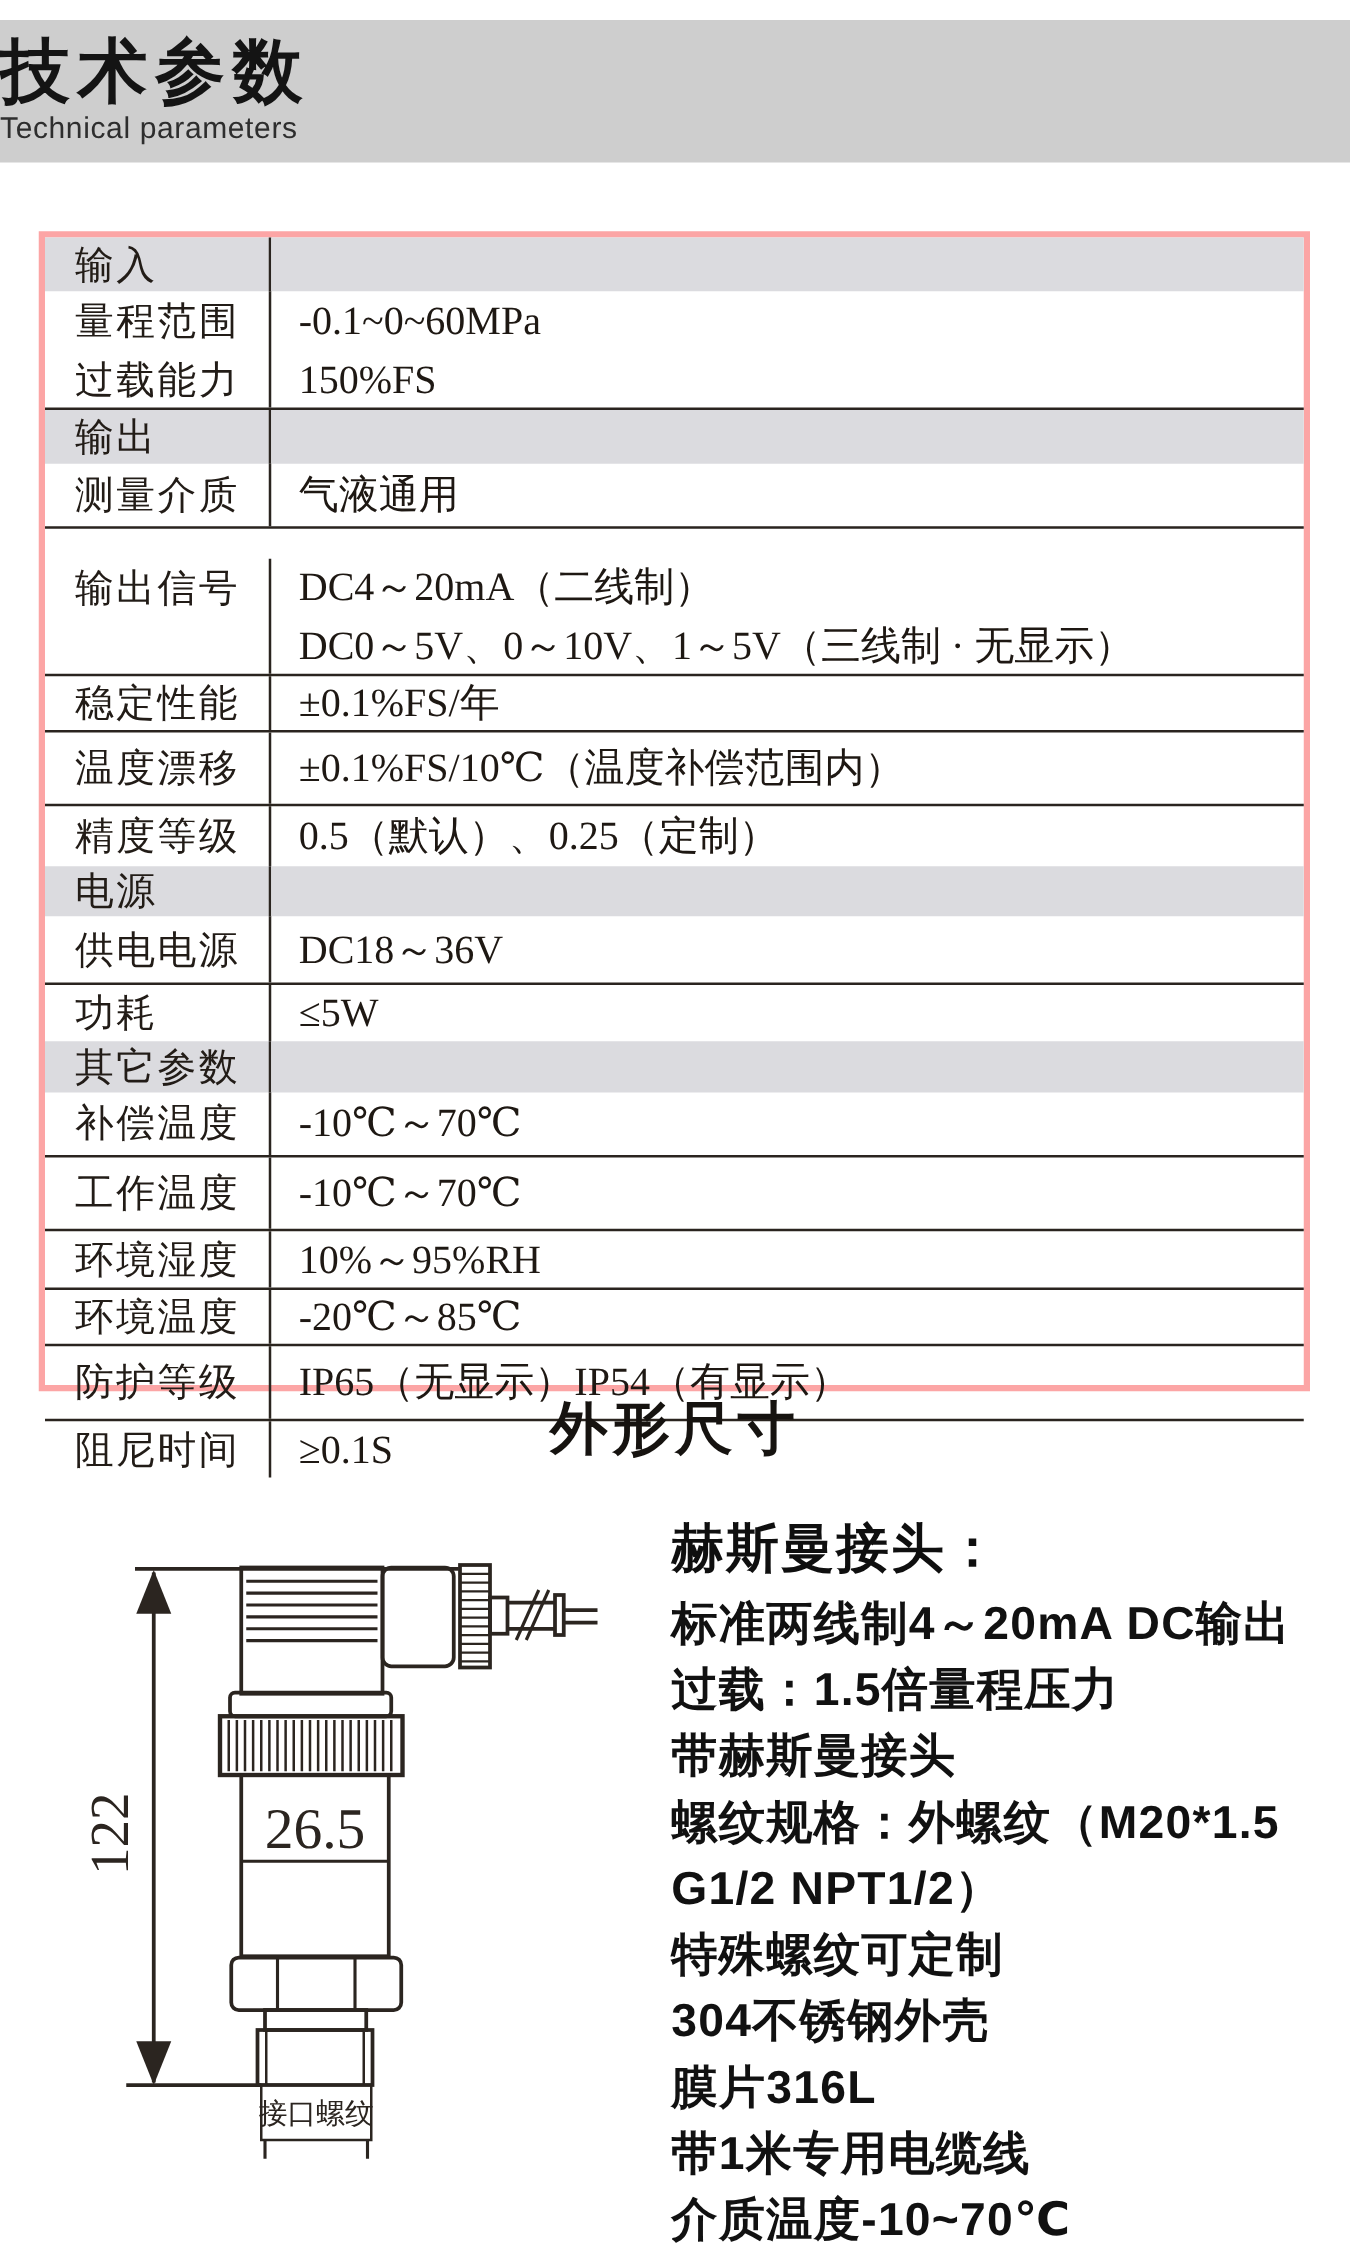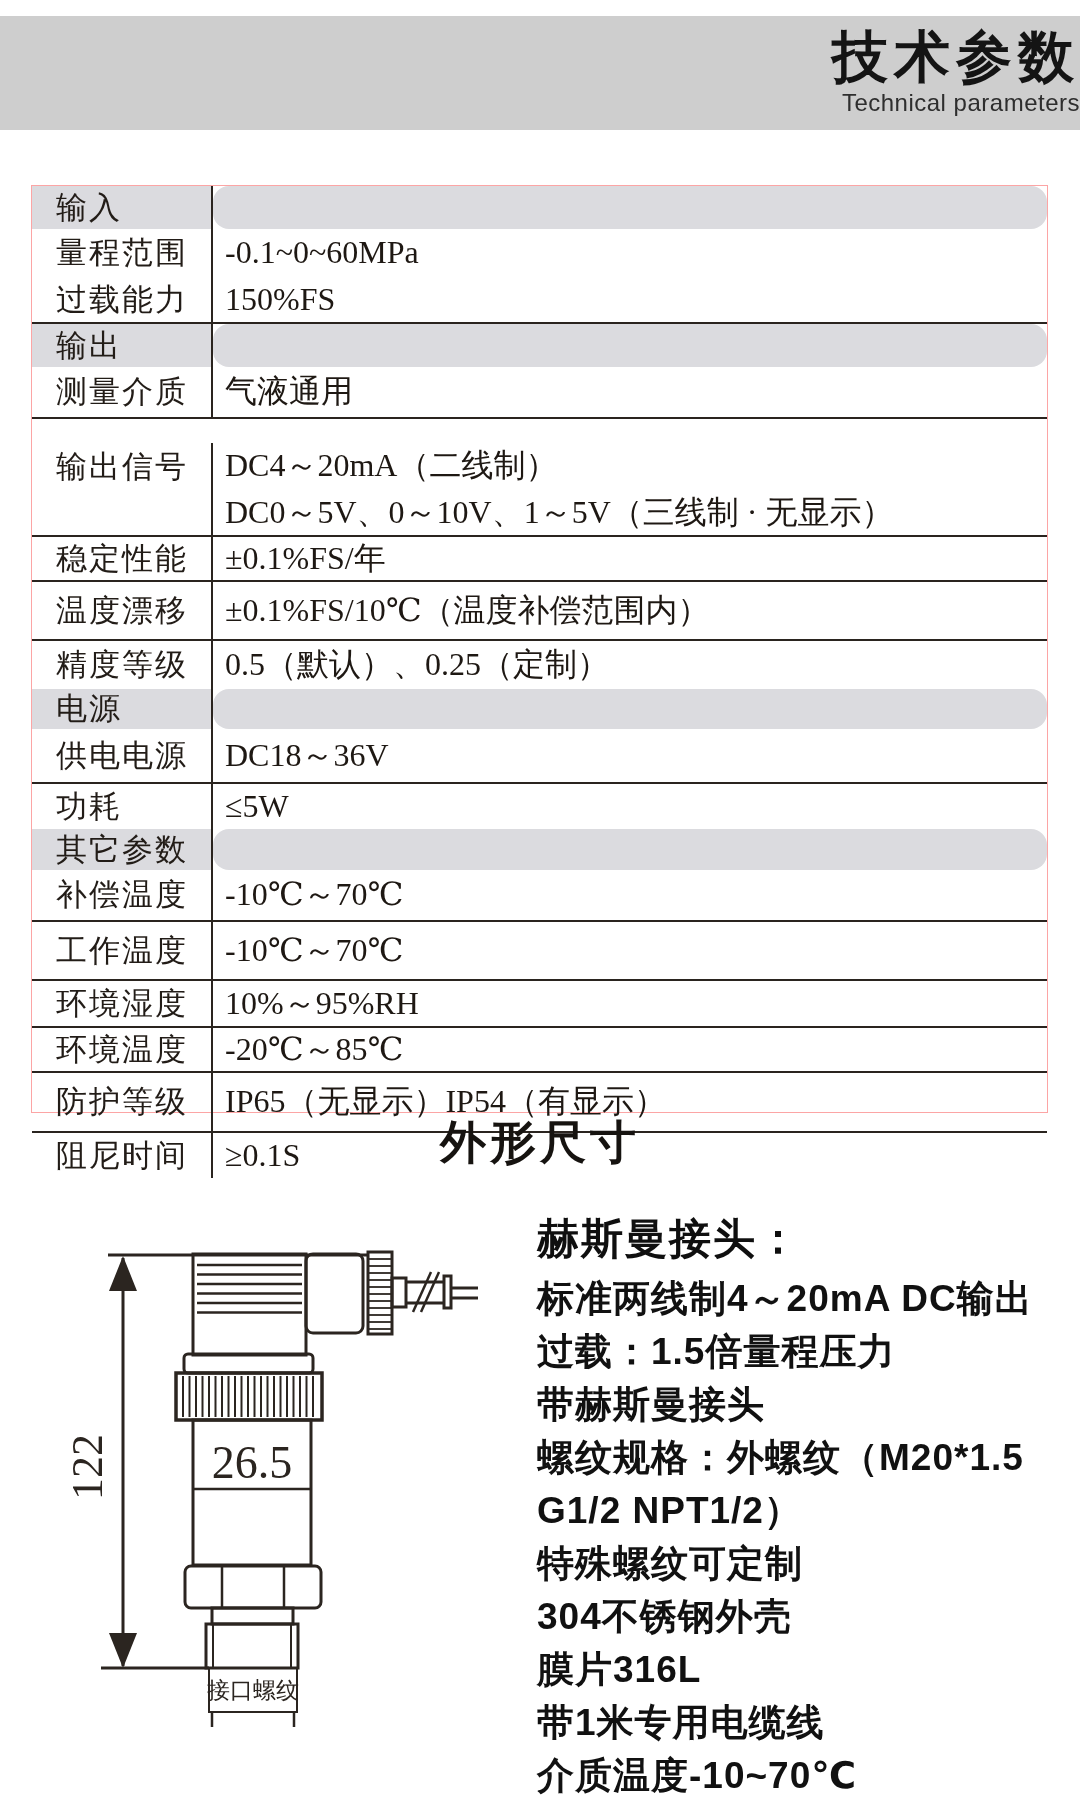--- a/index.html
+++ b/index.html
@@ -4,45 +4,45 @@
 <style>
   html,body{margin:0;padding:0;}
   body{background:#ffffff;}
   #page{
     position:relative;width:1080px;height:1801px;background:#ffffff;overflow:hidden;
     font-family:"Liberation Sans","DejaVu Sans",sans-serif;color:#1c1713;
   }
   
   #banner{
     position:absolute;left:0;top:16px;width:1080px;height:114px;background:#cecece;
-    display:flex;flex-direction:column;align-items:flex-end;justify-content:center;
+    display:flex;flex-direction:column;align-items:flex-start;justify-content:center;
   }
   #banner .t{
     font-size:56px;font-weight:bold;color:#141414;letter-spacing:6px;line-height:1.0;
   }
   #banner .s{
     font-size:24px;color:#2e2e2e;margin-top:4px;letter-spacing:0.5px;
   }
   
   #spec-table{
     position:absolute;left:31px;top:185px;width:1017px;height:928px;
-    border:1px solid #fca5a5;box-sizing:border-box;background:#fff;
+    border:5px solid #fca5a5;box-sizing:border-box;background:#fff;
     display:flex;flex-direction:column;
     font-family:"Liberation Serif","DejaVu Serif",serif;
   }
   .trow{display:flex;flex-direction:row;box-sizing:border-box;flex:0 0 auto;}
   .trow.bb{border-bottom:2px solid #2a241f;}
   .lcell{
     flex:0 0 181px;border-right:2px solid #2a241f;box-sizing:border-box;
     display:flex;flex-direction:column;justify-content:center;
     padding-left:24px;font-size:31px;letter-spacing:2px;color:#221c17;
   }
   .vcell{
     flex:1 1 auto;display:flex;flex-direction:column;justify-content:center;
-    padding-left:12px;font-size:32px;color:#1e1813;border-radius:16px;
+    padding-left:22px;font-size:32px;color:#1e1813;
   }
   .band{background:#dbdbdf;}
   .ln{line-height:47px;height:47px;}
   
   #outline-title{
     position:absolute;left:0;top:1112px;width:1080px;text-align:center;
     font-size:46px;font-weight:bold;color:#161310;letter-spacing:4px;
   }
   
   #device-drawing{position:absolute;left:55px;top:1240px;width:460px;height:500px;}

